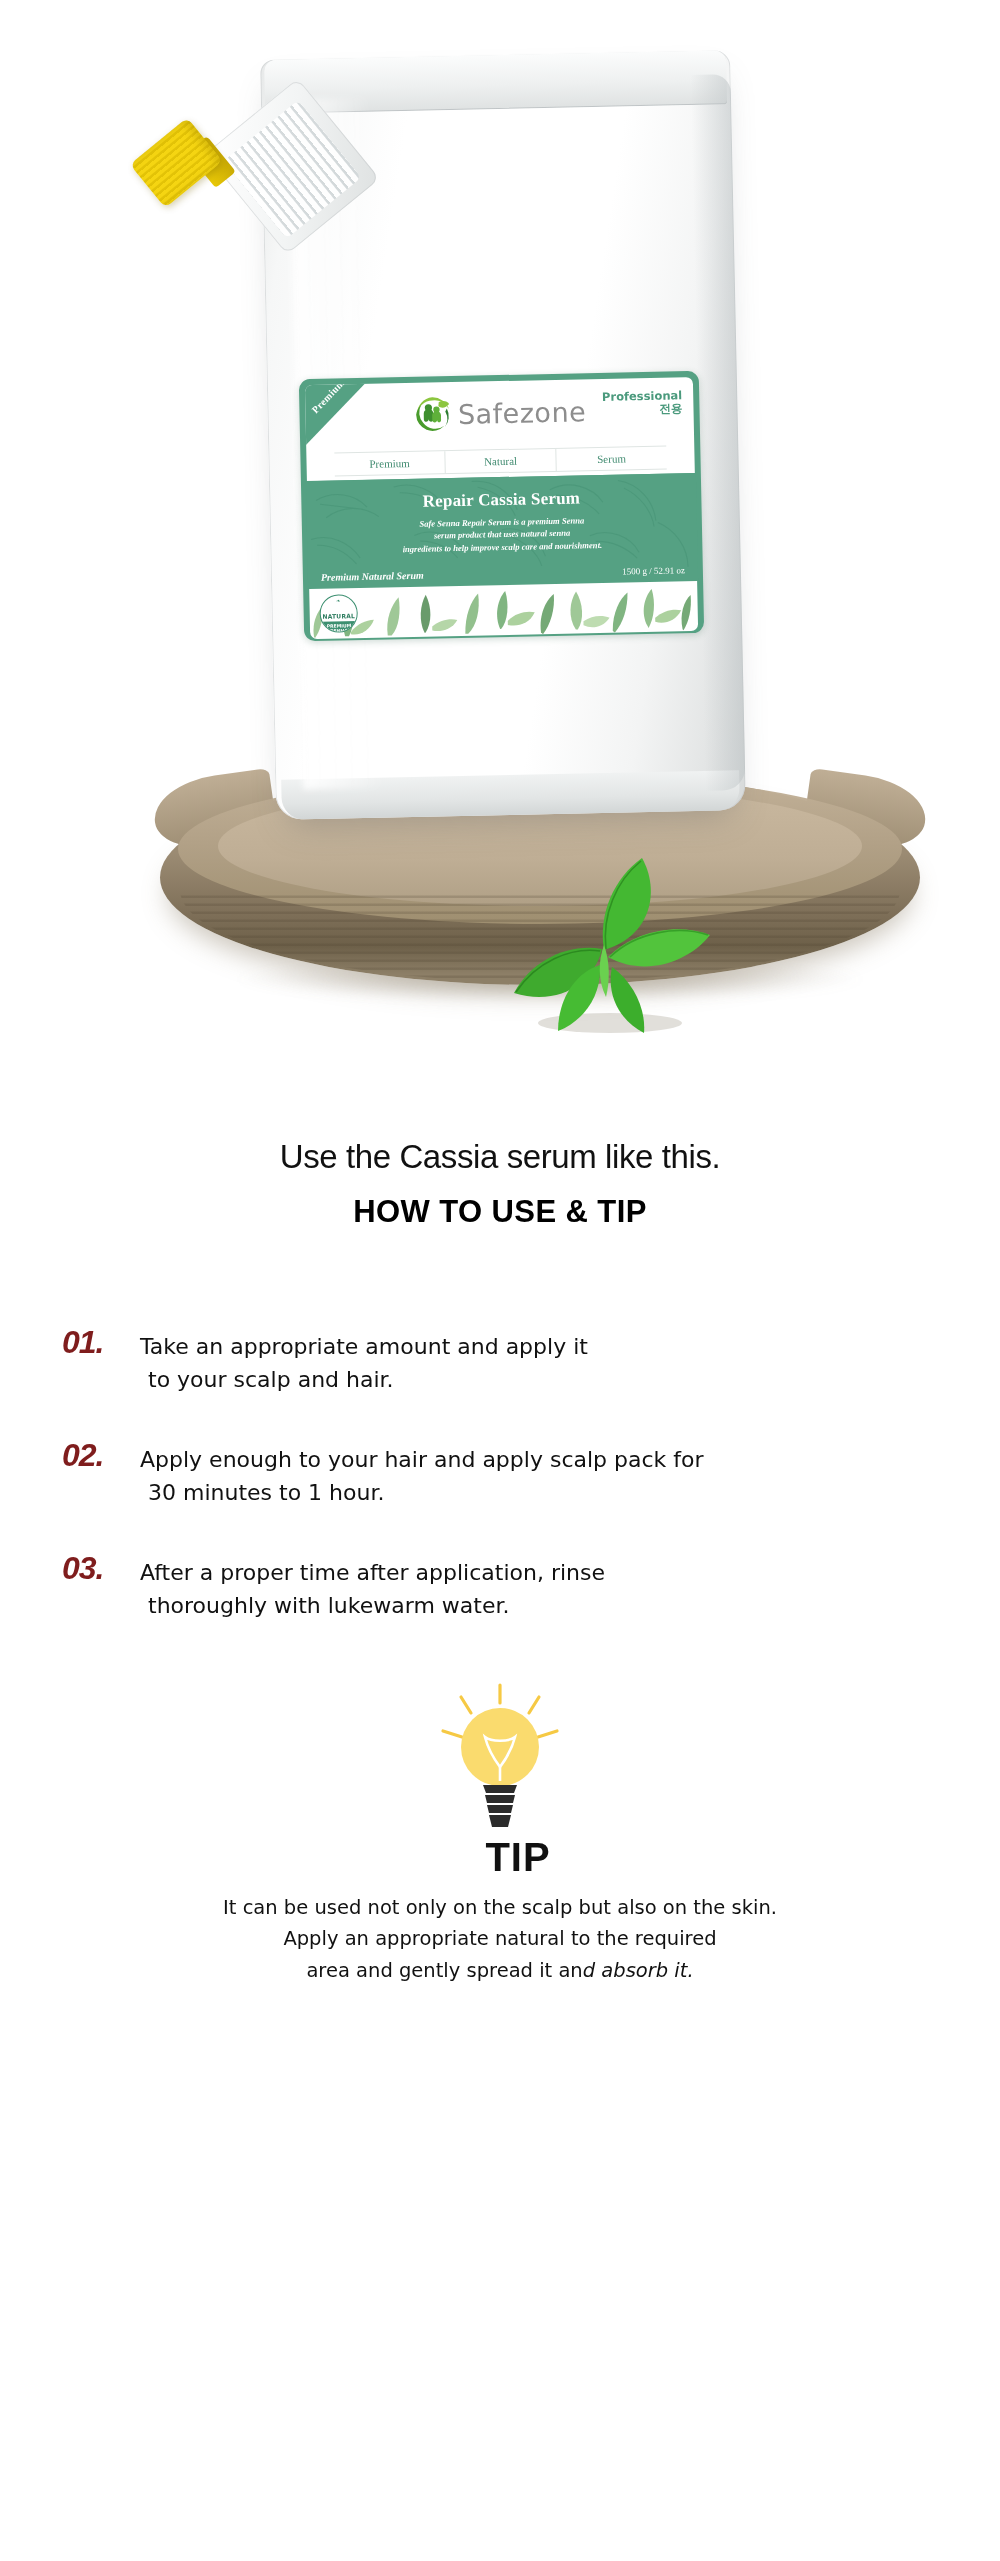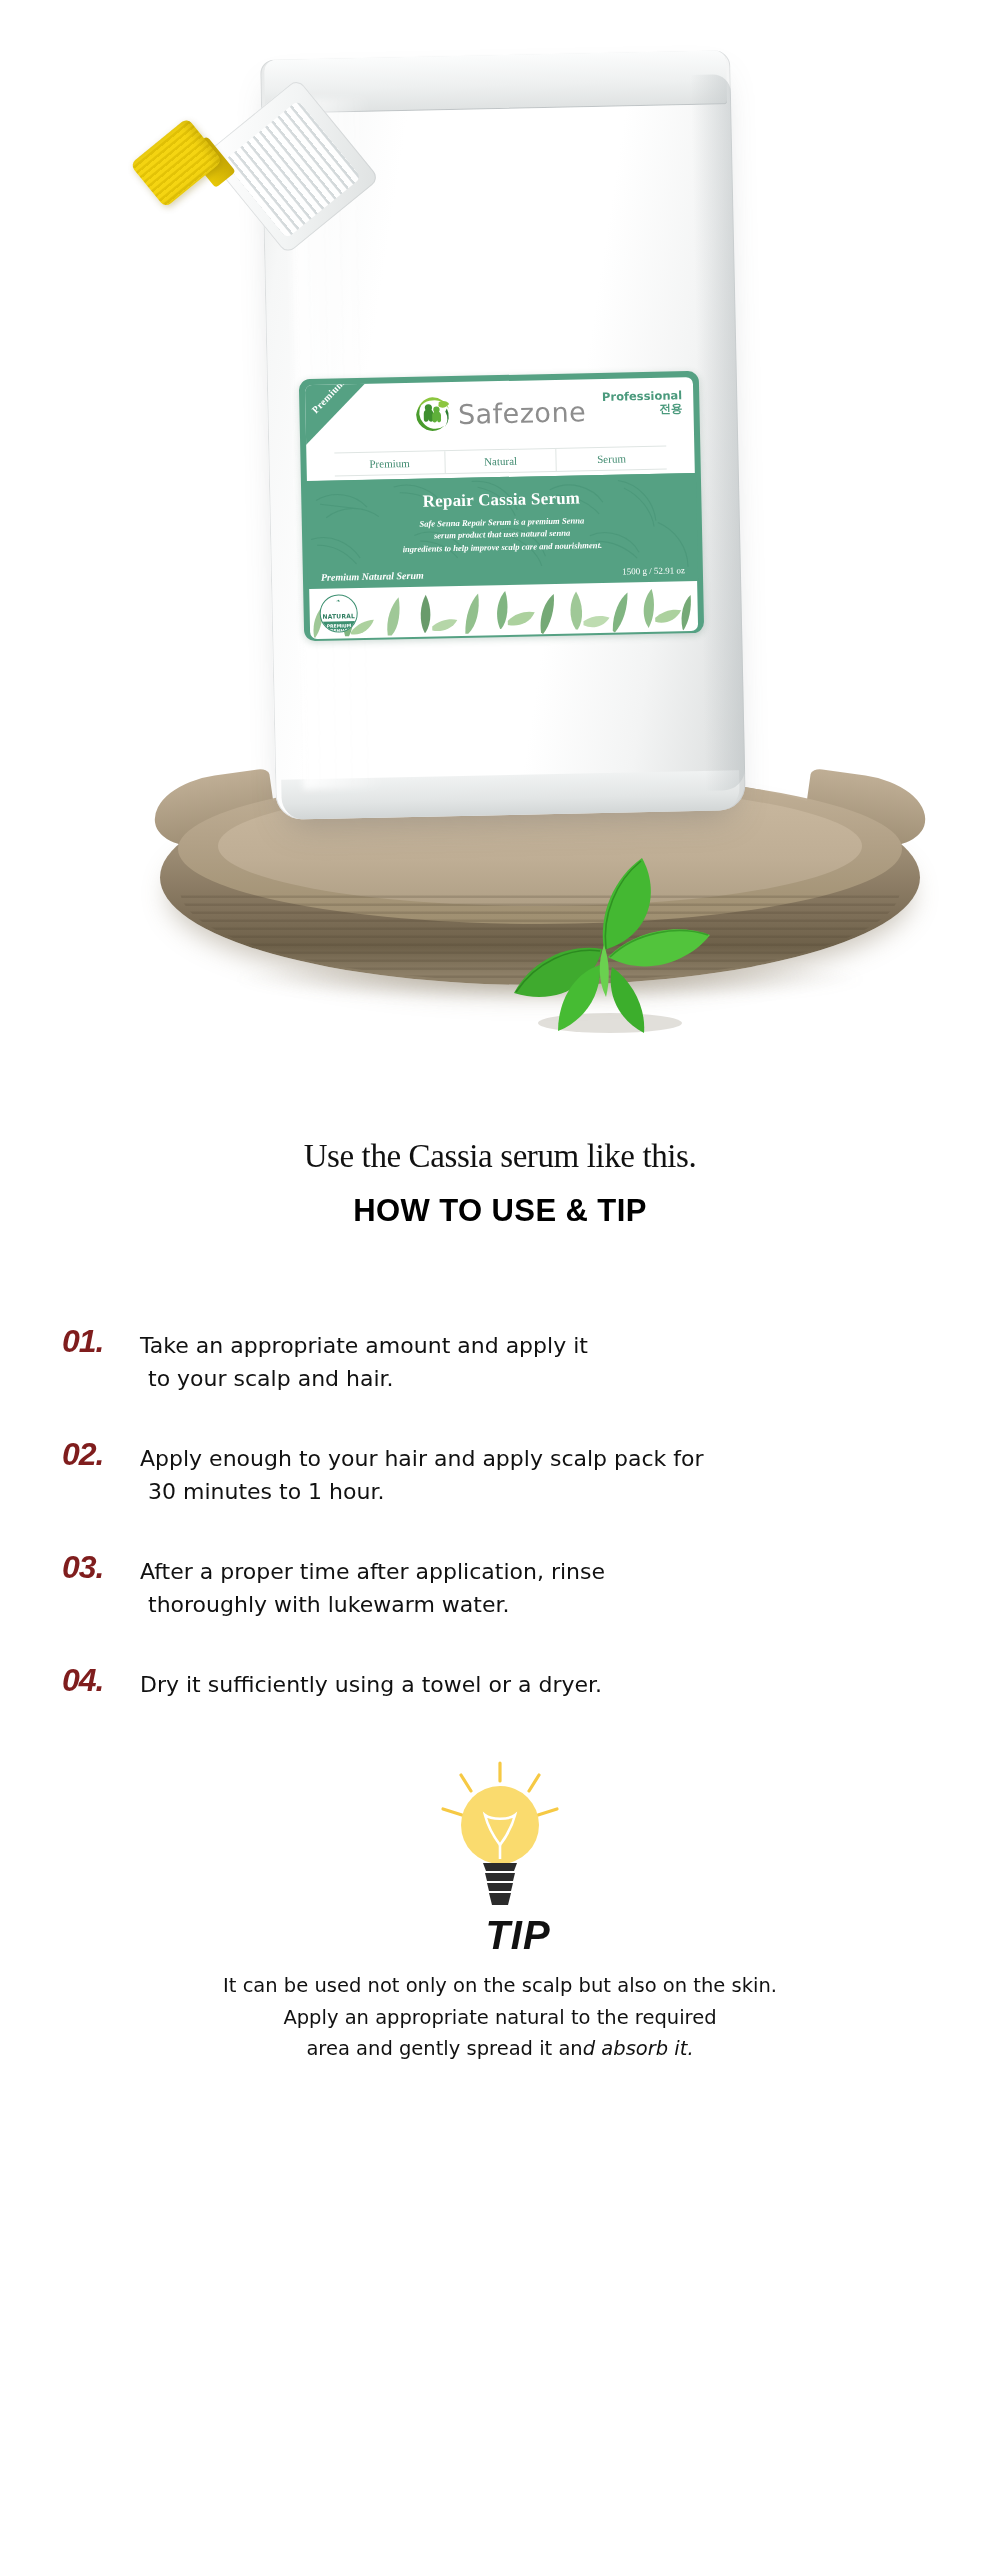--- a/index.html
+++ b/index.html
@@ -376,21 +376,21 @@
     padding: 1.5px 0 3px;
     margin-top: 2px;
   }
 
   
   .basil { position: absolute; left: 500px; top: 845px; width: 230px; height: 190px; }
 
   
   .headline-wrap { text-align: center; padding-top: 48px; }
   .headline-1 {
-    font-family: Liberation Serif, serif;
+    font-family: Liberation Sans, sans-serif;
     font-size: 33px;
     color: #111111;
     letter-spacing: -.4px;
     text-align: center;
   }
   .headline-2 {
     font-family: "Liberation Sans", sans-serif;
     font-weight: bold;
     font-size: 31px;
     color: #000000;
@@ -421,21 +421,20 @@
     line-height: 1.52;
     padding-top: 4px;
   }
   .step-body .l2 { display: block; padding-left: 8px; }
 
   
   .tip-wrap { text-align: center; margin-top: 58px; }
   .bulb { width: 130px; height: 160px; margin: 0 auto; display: block; }
   .tip-title {
     font-family: "Liberation Sans", sans-serif;
-    font-style: italic;
     font-weight: bold;
     font-size: 40px;
     color: #111111;
     margin-top: -6px;
     letter-spacing: 1px;
     padding-left: 36px;
   }
   .tip-body {
     font-family: "DejaVu Sans", sans-serif;
     font-size: 19.5px;
@@ -605,26 +604,20 @@
   </div>
 
   <div class="step">
     <div class="step-num">03.</div>
     <div class="step-body">
       <span>After a proper time after application, rinse</span>
       <span class="l2">thoroughly with lukewarm water.</span>
     </div>
   </div>
 
-  <div class="step">
-    <div class="step-num">04.</div>
-    <div class="step-body">
-      <span>Dry it sufficiently using a towel or a dryer.</span>
-    </div>
-  </div>
 
 </div>
 
 <div class="tip-wrap">
   <svg class="bulb" viewBox="0 0 130 160">
     <g stroke="#f6c944" stroke-width="3.2" stroke-linecap="round">
       <line x1="65" y1="4" x2="65" y2="22"></line>
       <line x1="26" y1="16" x2="36" y2="32"></line>
       <line x1="104" y1="16" x2="94" y2="32"></line>
       <line x1="8" y1="50" x2="27" y2="56"></line>

